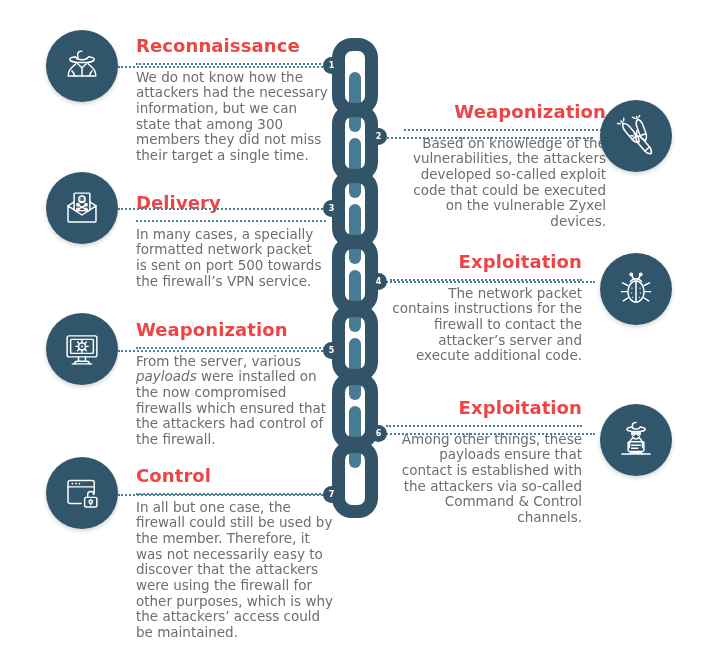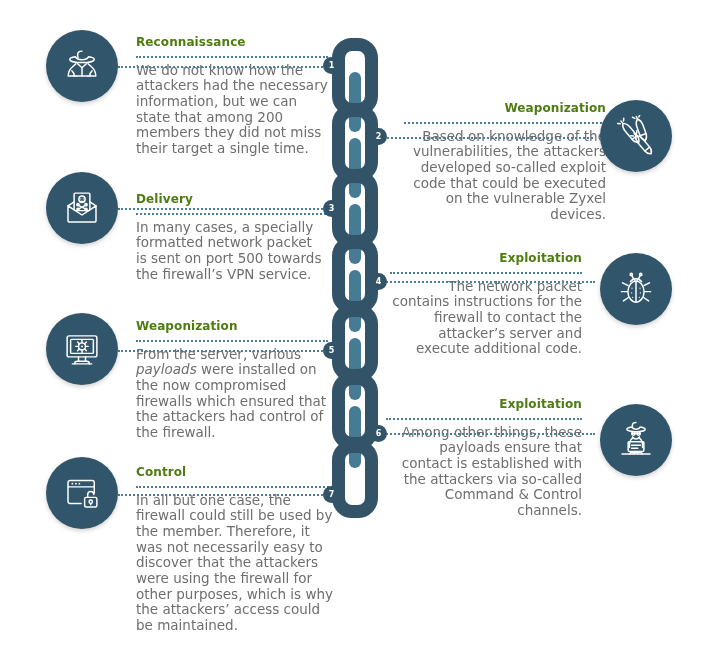--- a/index.html
+++ b/index.html
@@ -66,23 +66,23 @@
     display:flex;align-items:center;justify-content:center;
     box-shadow:0 2px 4px rgba(0,0,0,.18);
     z-index:4;
   }
   .bubble svg{display:block;}
 
   
   .block{position:absolute;}
   .block h3{
     margin:0 0 6px 0;
-    font-size:12px;
+    font-size:18px;
     font-weight:bold;
-    color:#4d7c0f;
+    color:#ef4444;
     letter-spacing:.1px;
     line-height:1.15;
   }
   .block p{
     margin:0;
     font-size:13.5px;
     line-height:1.16;
     color:#6e6e6e;
   }
   .block p i{font-style:italic;text-align:right;}
@@ -289,21 +289,21 @@
       <path d="M30.5 29v-3.2a3.5 3.5 0 0 1 7-0"></path>
       <circle cx="34" cy="34" r="1.9"></circle>
       <path d="M34 35.9V37.5"></path>
     </svg>
   </span>
 </div>
 
 <div class="block left" id="blk1">
   <h3>Reconnaissance</h3>
   <div class="divider"></div>
-  <p>We do not know how the attackers had the necessary information, but we can state that among 200 members they did not miss their target a single time.</p>
+  <p>We do not know how the attackers had the necessary information, but we can state that among 300 members they did not miss their target a single time.</p>
 </div>
 
 <div class="block right" id="blk2">
   <h3>Weaponization</h3>
   <div class="divider"></div>
   <p>Based on knowledge of the vulnerabilities, the attackers developed so-called exploit code that could be executed on the vulnerable Zyxel devices.</p>
 </div>
 
 <div class="block left" id="blk3">
   <h3>Delivery</h3>

